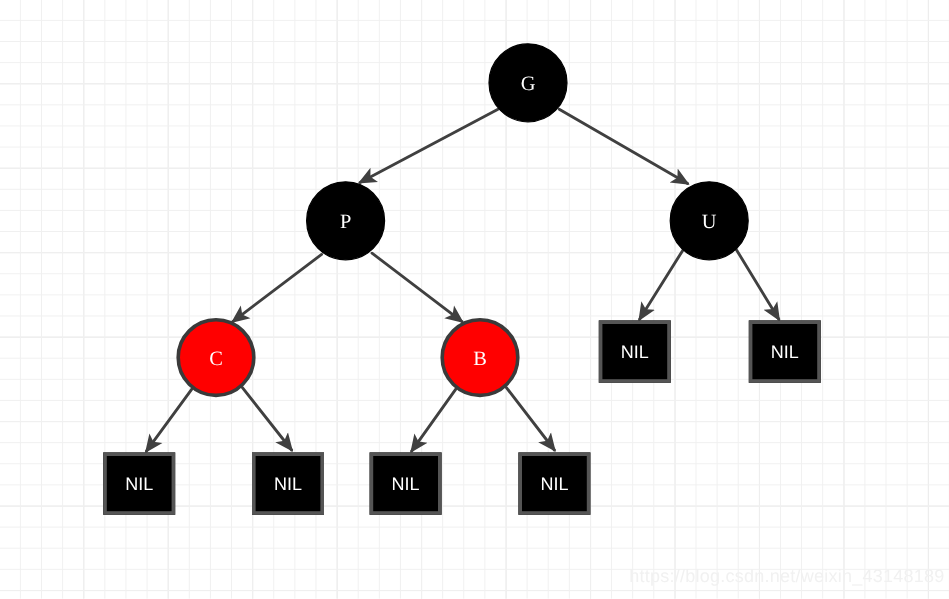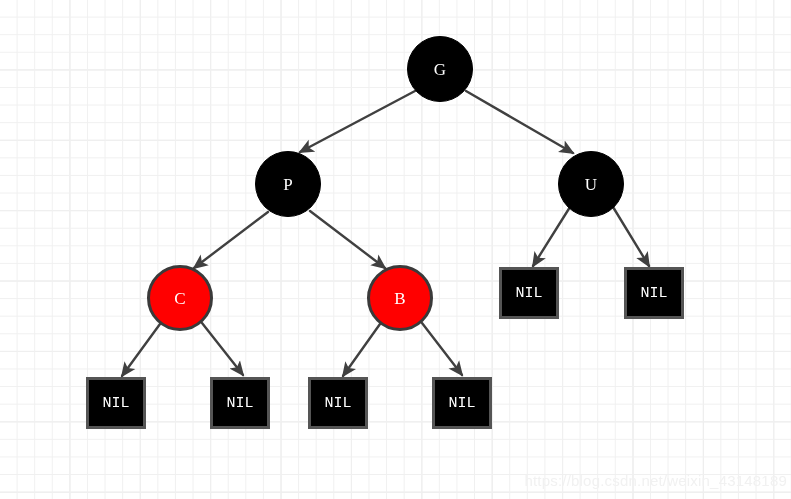--- a/index.html
+++ b/index.html
@@ -61,21 +61,21 @@
     position: absolute;
     background: #000000;
     border: 3px solid #555555;
     box-sizing: border-box;
     display: flex;
     align-items: center;
     justify-content: center;
   }
   .nil-label {
     color: #ffffff;
-    font-family: Liberation Mono, monospace;
+    font-family: Liberation Sans, sans-serif;
     font-size: 15px;
     line-height: 1;
     user-select: none;
   }
   #watermark {
     position: absolute;
     right: 4px;
     bottom: 10px;
     color: #f1f1f1;
     font-family: "Liberation Sans", sans-serif;

